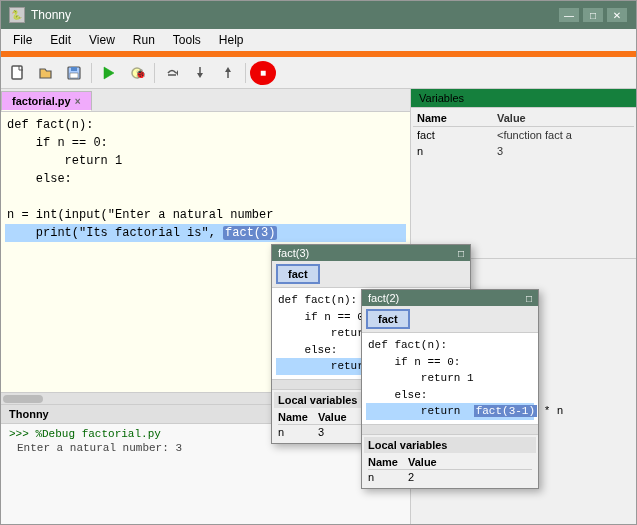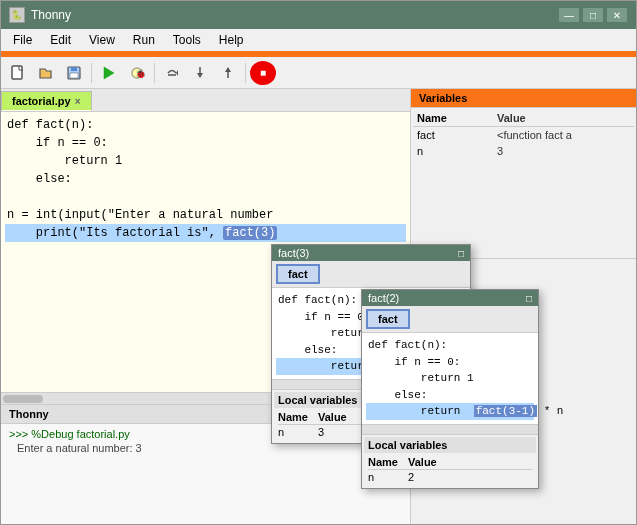--- a/index.html
+++ b/index.html
@@ -157,21 +157,21 @@
       border: 1px solid #bbb;
       border-bottom: none;
       font-size: 11px;
       cursor: pointer;
       display: flex;
       align-items: center;
       gap: 4px;
     }
 
     .tab.active {
-      background: #bef264;
+      background: #f0abfc;
       border-bottom: 1px solid #fffff0;
       font-weight: bold;
     }
 
     .tab-close {
       font-size: 10px;
       color: #666;
     }
 
     .code-area {
@@ -223,25 +223,25 @@
       flex-direction: column;
     }
 
     .variables-panel {
       background: #f0f0f0;
       border-bottom: 1px solid #ccc;
       flex: 0 0 170px;
     }
 
     .panel-header {
-      background: #f97316;
+      background: #15803d;
       padding: 3px 8px;
       font-size: 11px;
       border-bottom: 1px solid #ccc;
-      font-weight: bold;
+      font-weight: normal;
     }
 
     .var-table {
       width: 100%;
       font-size: 11px;
       padding: 2px;
     }
 
     .var-row {
       display: flex;
@@ -269,21 +269,21 @@
       background: #e0e0e0;
       padding: 3px 8px;
       font-size: 11px;
       border-bottom: 1px solid #ccc;
       font-weight: bold;
     }
 
     .shell-content {
       flex: 1;
       padding: 4px 8px;
-      font-family: Liberation Sans, sans-serif;
+      font-family: Liberation Mono, monospace;
       font-size: 11px;
       background: #f8f8f8;
       color: #333;
     }
 
     .shell-prompt { color: #006600; }
     .shell-cmd { color: #006600; }
     .shell-output { color: #444; margin-top: 2px; padding-left: 8px; }
 
     

